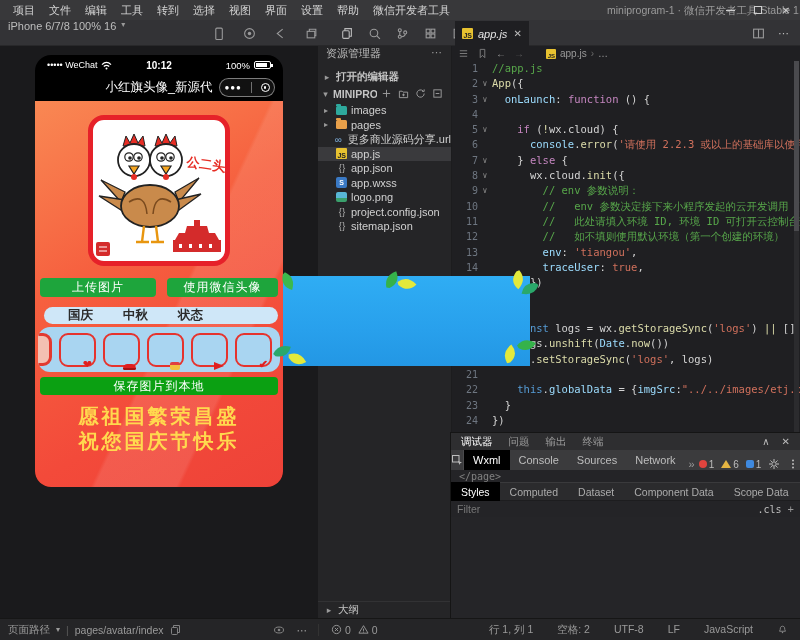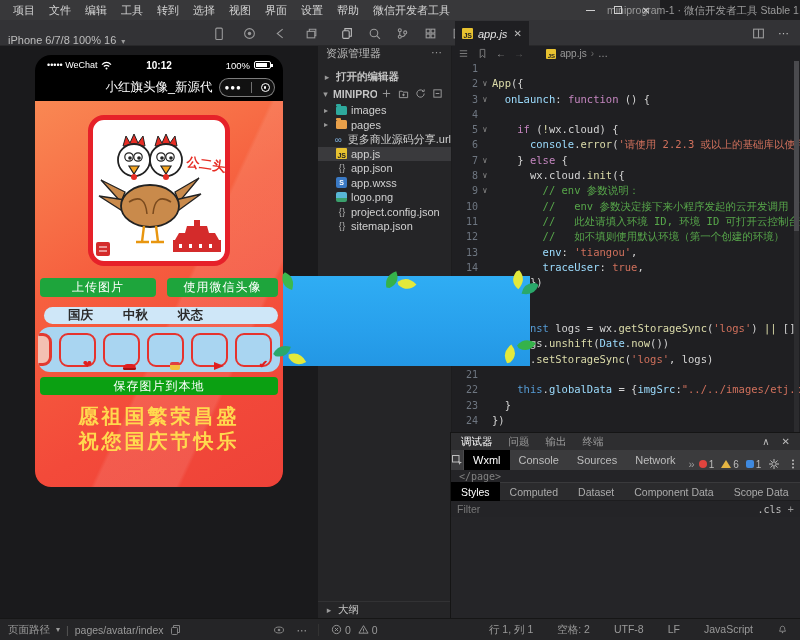--- a/index.html
+++ b/index.html
@@ -1,31 +1,31 @@
 <!DOCTYPE html>
 <html><head>
 <meta charset="utf-8">
 <style>
   *{box-sizing:border-box;margin:0;padding:0}
   html,body{width:800px;height:640px;background:#1a1a1c;font-family:"Liberation Sans",sans-serif;overflow:hidden}
   #app{position:relative;width:800px;height:640px;background:#1e1e20;overflow:hidden}
 
   
-  #titlebar{position:absolute;left:0;top:0;width:660px;height:20px;background:#38383a;display:flex;align-items:center;color:#d4d4d4;font-size:11px}
+  #titlebar{position:absolute;left:0;top:0;width:800px;height:20px;background:#38383a;display:flex;align-items:center;color:#d4d4d4;font-size:11px}
   #menubar{display:flex;gap:0;padding-left:6px}
   .menu-item{padding:0 7px;cursor:default}
   #win-title{position:absolute;left:607px;top:0;height:20px;line-height:20px;color:#9b9b9b;font-size:10.5px;white-space:nowrap}
   #win-controls{position:absolute;right:0;top:0;height:20px;display:flex}
   .win-btn{width:28px;height:20px;display:flex;align-items:center;justify-content:center;color:#cfcfcf;font-size:10px}
   .glyph-min{display:inline-block;width:9px;border-bottom:1px solid #cfcfcf}
   .glyph-max{display:inline-block;width:8px;height:8px;border:1px solid #cfcfcf}
 
   
   #toolbar{position:absolute;left:0;top:20px;width:800px;height:26px;background:#333336;border-bottom:1px solid #28282a}
-  #device-label{position:absolute;left:8px;top:0;height:26px;display:flex;align-items:flex-end;gap:5px;color:#bdbdbd;font-size:11px}
+  #device-label{position:absolute;left:8px;top:0;height:26px;display:flex;align-items:flex-start;gap:5px;color:#bdbdbd;font-size:11px}
   .tb-icons{position:absolute;top:0;height:26px;display:flex;align-items:center}
   #sim-icons{left:210px;gap:15px}
   #editor-icons{left:338px;gap:12px}
   .tb-icon{width:16px;height:16px;display:flex;align-items:center;justify-content:center;opacity:.75}
   .tb-icon svg{width:13px;height:13px}
   #tab-appjs{position:absolute;left:455px;top:1px;width:74px;height:25px;background:#1f1f22;display:flex;align-items:center;gap:5px;padding:0 7px;color:#e4e4e4;font-size:11px}
   .js-badge{width:11px;height:11px;background:#e8c230;color:#222;font-size:7px;font-weight:bold;display:flex;align-items:flex-end;justify-content:flex-end;padding:0 1px;border-radius:1px}
   .tab-label{font-style:italic}
   .tab-close{margin-left:auto;color:#bdbdbd;font-size:10px}
   #tabbar-right{position:absolute;right:10px;top:0;height:26px;display:flex;gap:12px;align-items:center}
@@ -482,21 +482,21 @@
       <span style="color:#9a9a9a">←</span>
       <span style="color:#5a5a5a">→</span>
       <span class="bc-file">
         <span class="js-badge" style="width:10px;height:10px;font-size:6px">JS</span>
         <span>app.js</span>
         <span style="color:#6a6a6a">›</span>
         <span>…</span>
       </span>
     </div>
     <div id="code">
-        <div class="code-line"><span class="ln">1</span><span class="fold"></span></div>
+        <div class="code-line"><span class="ln">1</span><span class="fold"></span><span class="lc"><span class="tk-cm">//app.js</span></span></div>
         <div class="code-line"><span class="ln">2</span><span class="fold">∨</span><span class="lc"><span class="tk-fn">App</span><span class="tk-pn">({</span></span></div>
         <div class="code-line"><span class="ln">3</span><span class="fold">∨</span><span class="lc"><span class="tk-pn">  </span><span class="tk-var">onLaunch</span><span class="tk-pn">: </span><span class="tk-kw">function</span><span class="tk-pn"> () {</span></span></div>
         <div class="code-line"><span class="ln">4</span><span class="fold"></span><span class="lc"></span></div>
         <div class="code-line"><span class="ln">5</span><span class="fold">∨</span><span class="lc"><span class="tk-pn">    </span><span class="tk-kw">if</span><span class="tk-pn"> (</span><span class="tk-op">!</span><span class="tk-pn">wx.cloud) {</span></span></div>
         <div class="code-line"><span class="ln">6</span><span class="fold"></span><span class="lc"><span class="tk-pn">      </span><span class="tk-var">console</span><span class="tk-pn">.</span><span class="tk-fn">error</span><span class="tk-pn">(</span><span class="tk-str">'请使用 2.2.3 或以上的基础库以使用云能力'</span></span></div>
         <div class="code-line"><span class="ln">7</span><span class="fold">∨</span><span class="lc"><span class="tk-pn">    } </span><span class="tk-kw">else</span><span class="tk-pn"> {</span></span></div>
         <div class="code-line"><span class="ln">8</span><span class="fold">∨</span><span class="lc"><span class="tk-pn">      wx.cloud.</span><span class="tk-fn">init</span><span class="tk-pn">({</span></span></div>
         <div class="code-line"><span class="ln">9</span><span class="fold">∨</span><span class="lc"><span class="tk-cm">        // env 参数说明：</span></span></div>
         <div class="code-line"><span class="ln">10</span><span class="fold"></span><span class="lc"><span class="tk-cm">        //   env 参数决定接下来小程序发起的云开发调用 (wx.cloud.xxx) 会默认请求到哪个云环境的资源</span></span></div>
         <div class="code-line"><span class="ln">11</span><span class="fold"></span><span class="lc"><span class="tk-cm">        //   此处请填入环境 ID, 环境 ID 可打开云控制台查看</span></span></div>

